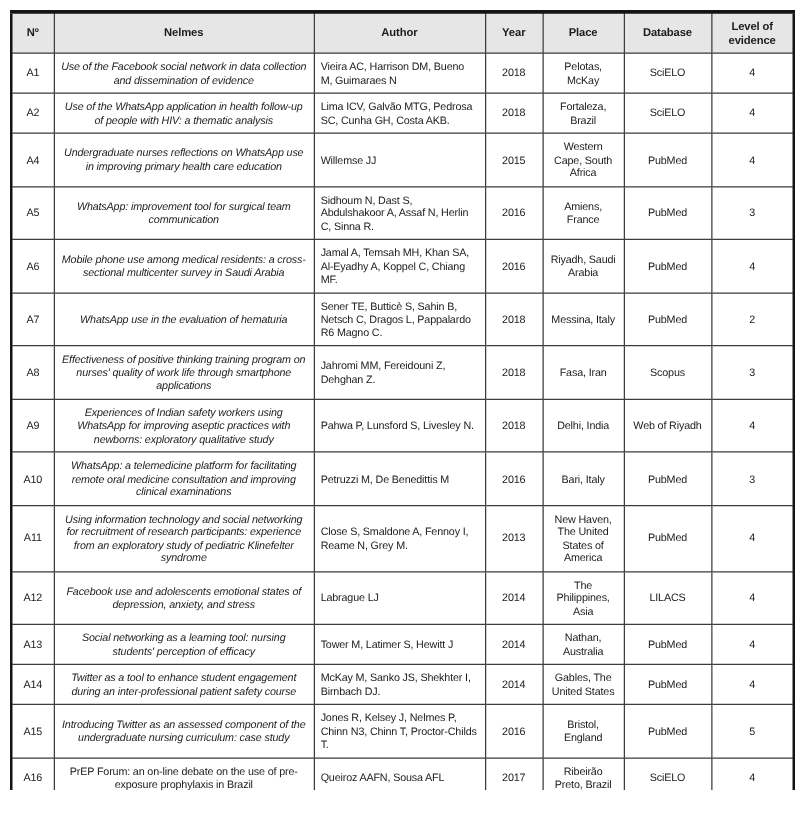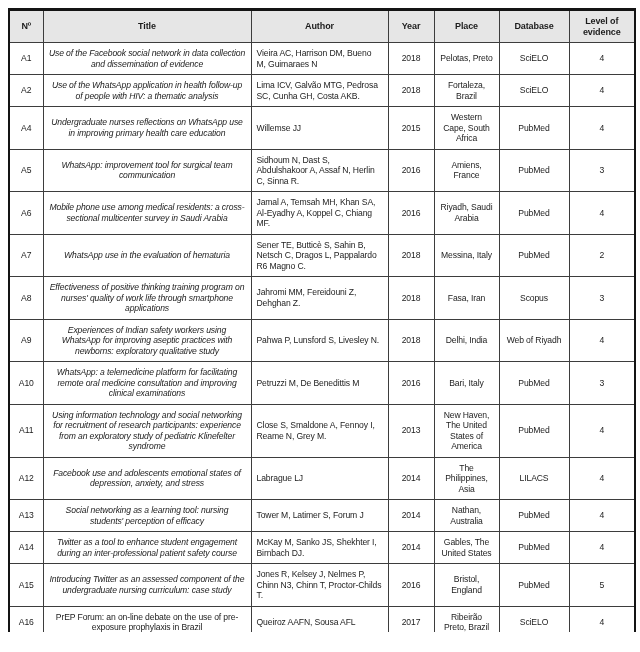--- a/index.html
+++ b/index.html
@@ -55,35 +55,35 @@
         <col class="c-title">
         <col class="c-author">
         <col class="c-year">
       <col class="c-place">
         <col class="c-db">
         <col class="c-level">
     </colgroup>
     <thead>
       <tr>
         <th>Nº</th>
-        <th>Title</th>
+        <th>Nelmes</th>
         <th>Author</th>
         <th>Year</th>
         <th>Place</th>
         <th>Database</th>
         <th>Level of evidence</th>
       </tr>
     </thead>
     <tbody id="tbody">
         <tr>
     <td class="cell-no">A1</td>
     <td class="cell-title">Use of the Facebook social network in data collection and dissemination of evidence</td>
     <td class="cell-author">Vieira AC, Harrison DM, Bueno M, Guimaraes N</td>
     <td class="cell-year">2018</td>
-    <td class="cell-place">Pelotas, Preto</td>
+    <td class="cell-place">Pelotas, McKay</td>
     <td class="cell-db">SciELO</td>
     <td class="cell-level">4</td>
   </tr>
         <tr>
     <td class="cell-no">A2</td>
     <td class="cell-title">Use of the WhatsApp application in health follow-up of people with HIV: a thematic analysis</td>
     <td class="cell-author">Lima ICV, Galvão MTG, Pedrosa SC, Cunha GH, Costa AKB.</td>
     <td class="cell-year">2018</td>
     <td class="cell-place">Fortaleza, Brazil</td>
     <td class="cell-db">SciELO</td>
@@ -166,21 +166,21 @@
     <td class="cell-title">Facebook use and adolescents emotional states of depression, anxiety, and stress</td>
     <td class="cell-author">Labrague LJ</td>
     <td class="cell-year">2014</td>
     <td class="cell-place">The Philippines, Asia</td>
     <td class="cell-db">LILACS</td>
     <td class="cell-level">4</td>
   </tr>
         <tr>
     <td class="cell-no">A13</td>
     <td class="cell-title">Social networking as a learning tool: nursing students' perception of efficacy</td>
-    <td class="cell-author">Tower M, Latimer S, Forum J</td>
+    <td class="cell-author">Tower M, Latimer S, Hewitt J</td>
     <td class="cell-year">2014</td>
     <td class="cell-place">Nathan, Australia</td>
     <td class="cell-db">PubMed</td>
     <td class="cell-level">4</td>
   </tr>
         <tr>
     <td class="cell-no">A14</td>
     <td class="cell-title">Twitter as a tool to enhance student engagement during an inter-professional patient safety course</td>
     <td class="cell-author">McKay M, Sanko JS, Shekhter I, Birnbach DJ.</td>
     <td class="cell-year">2014</td>

